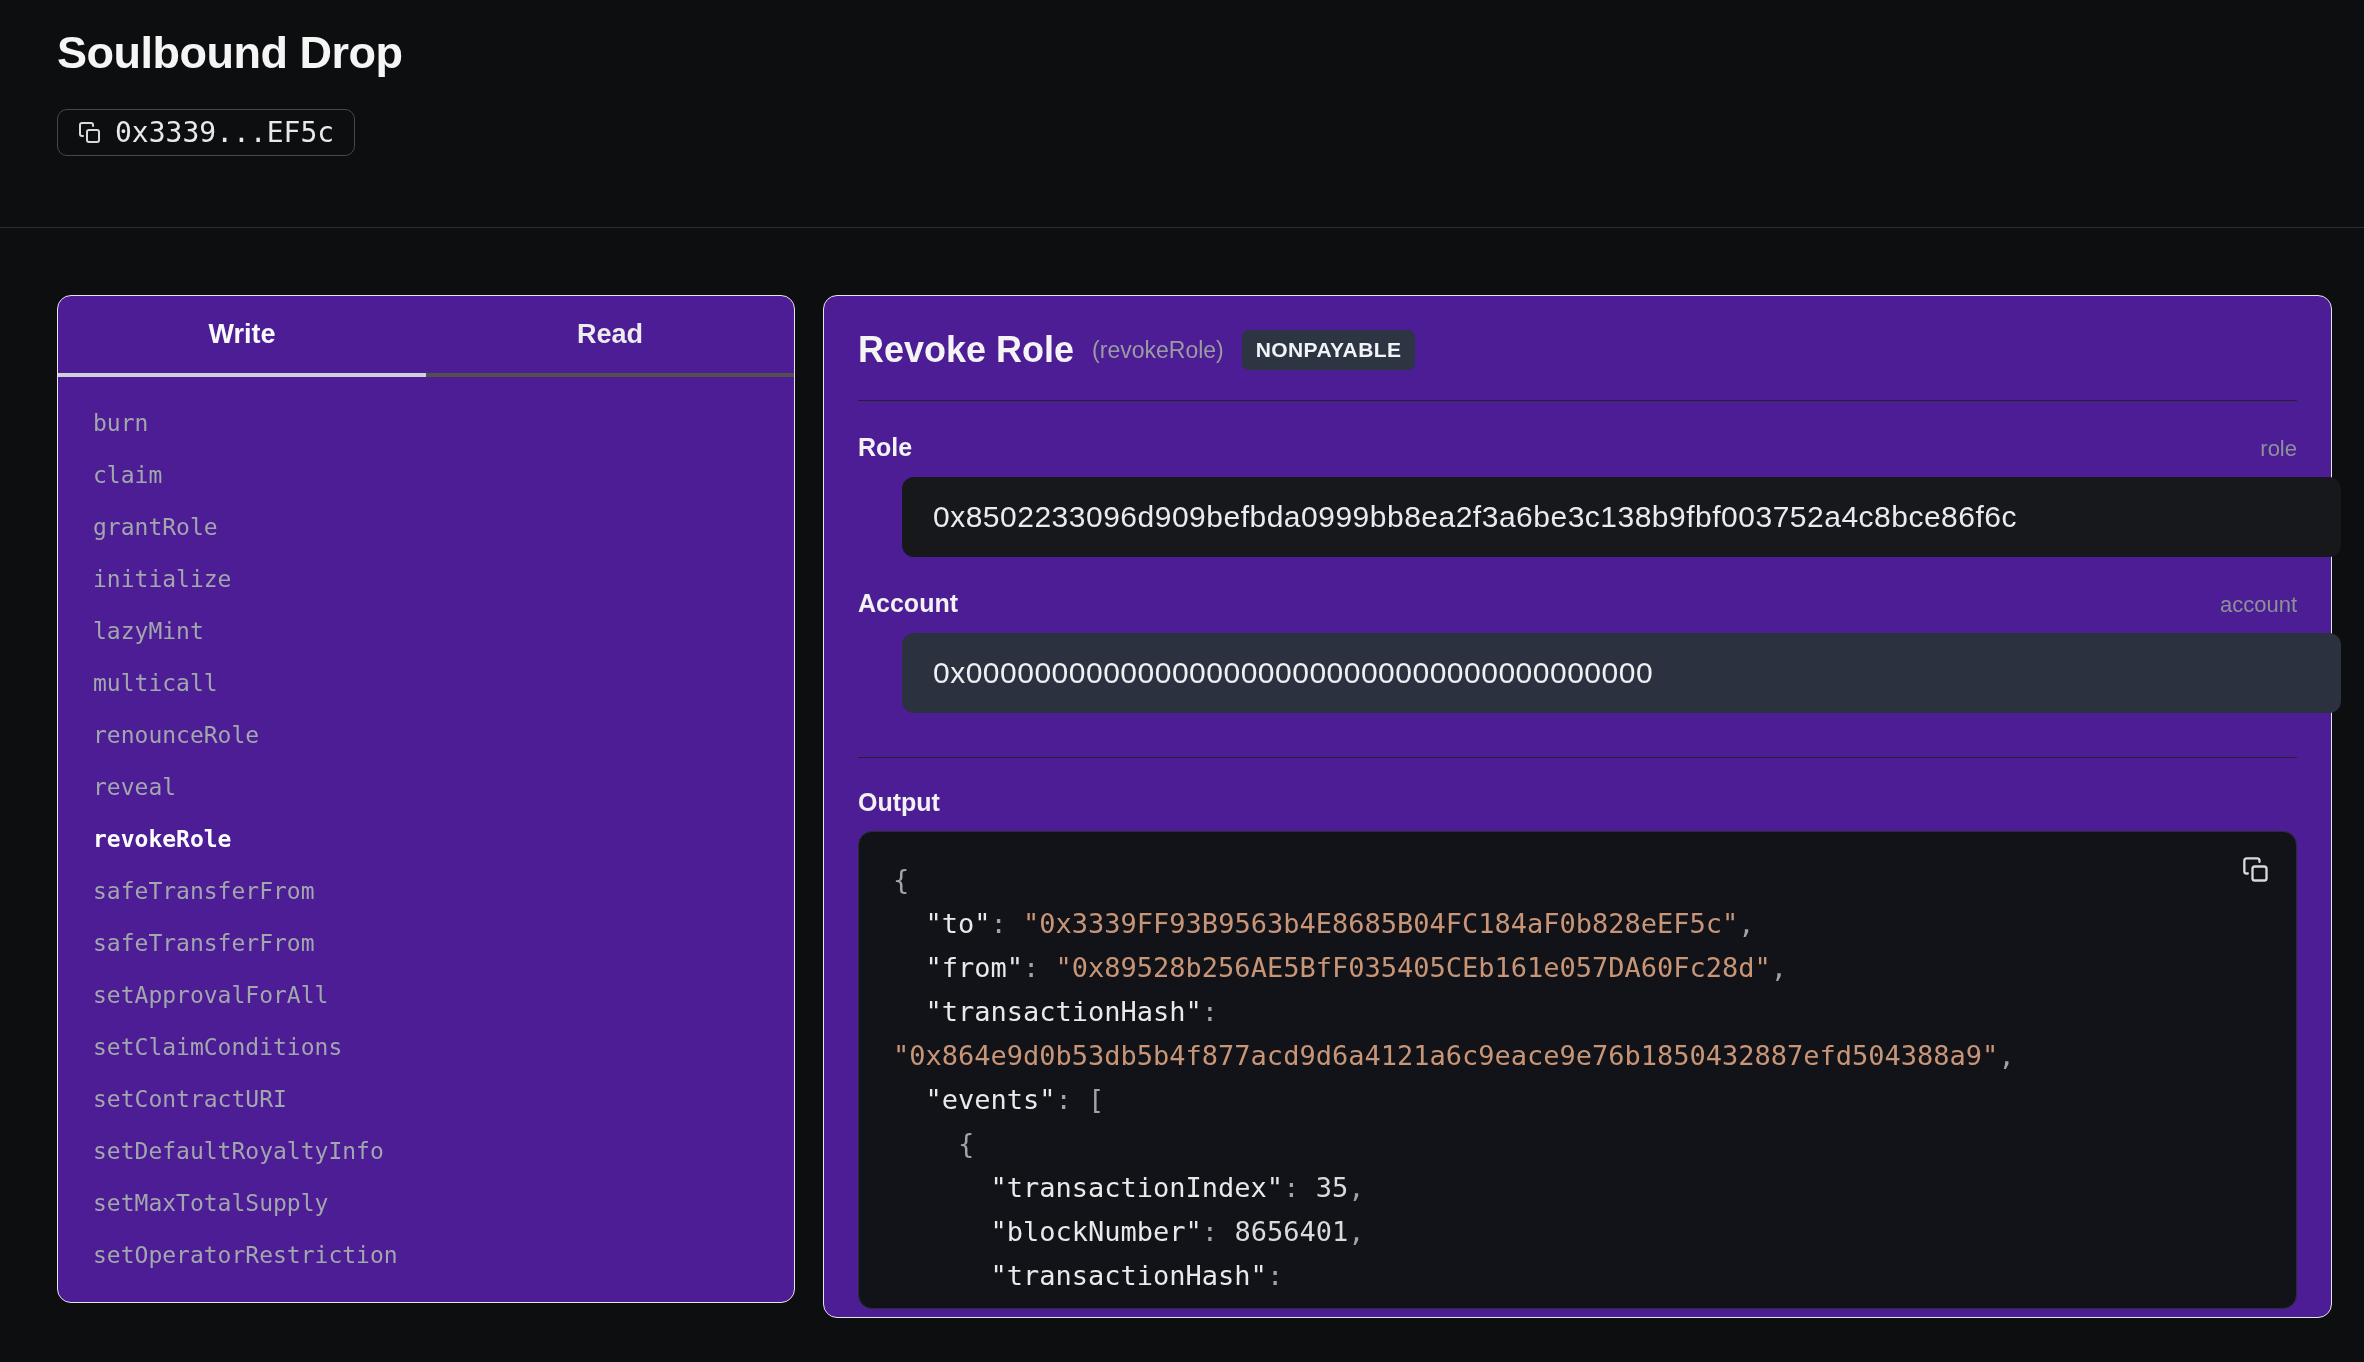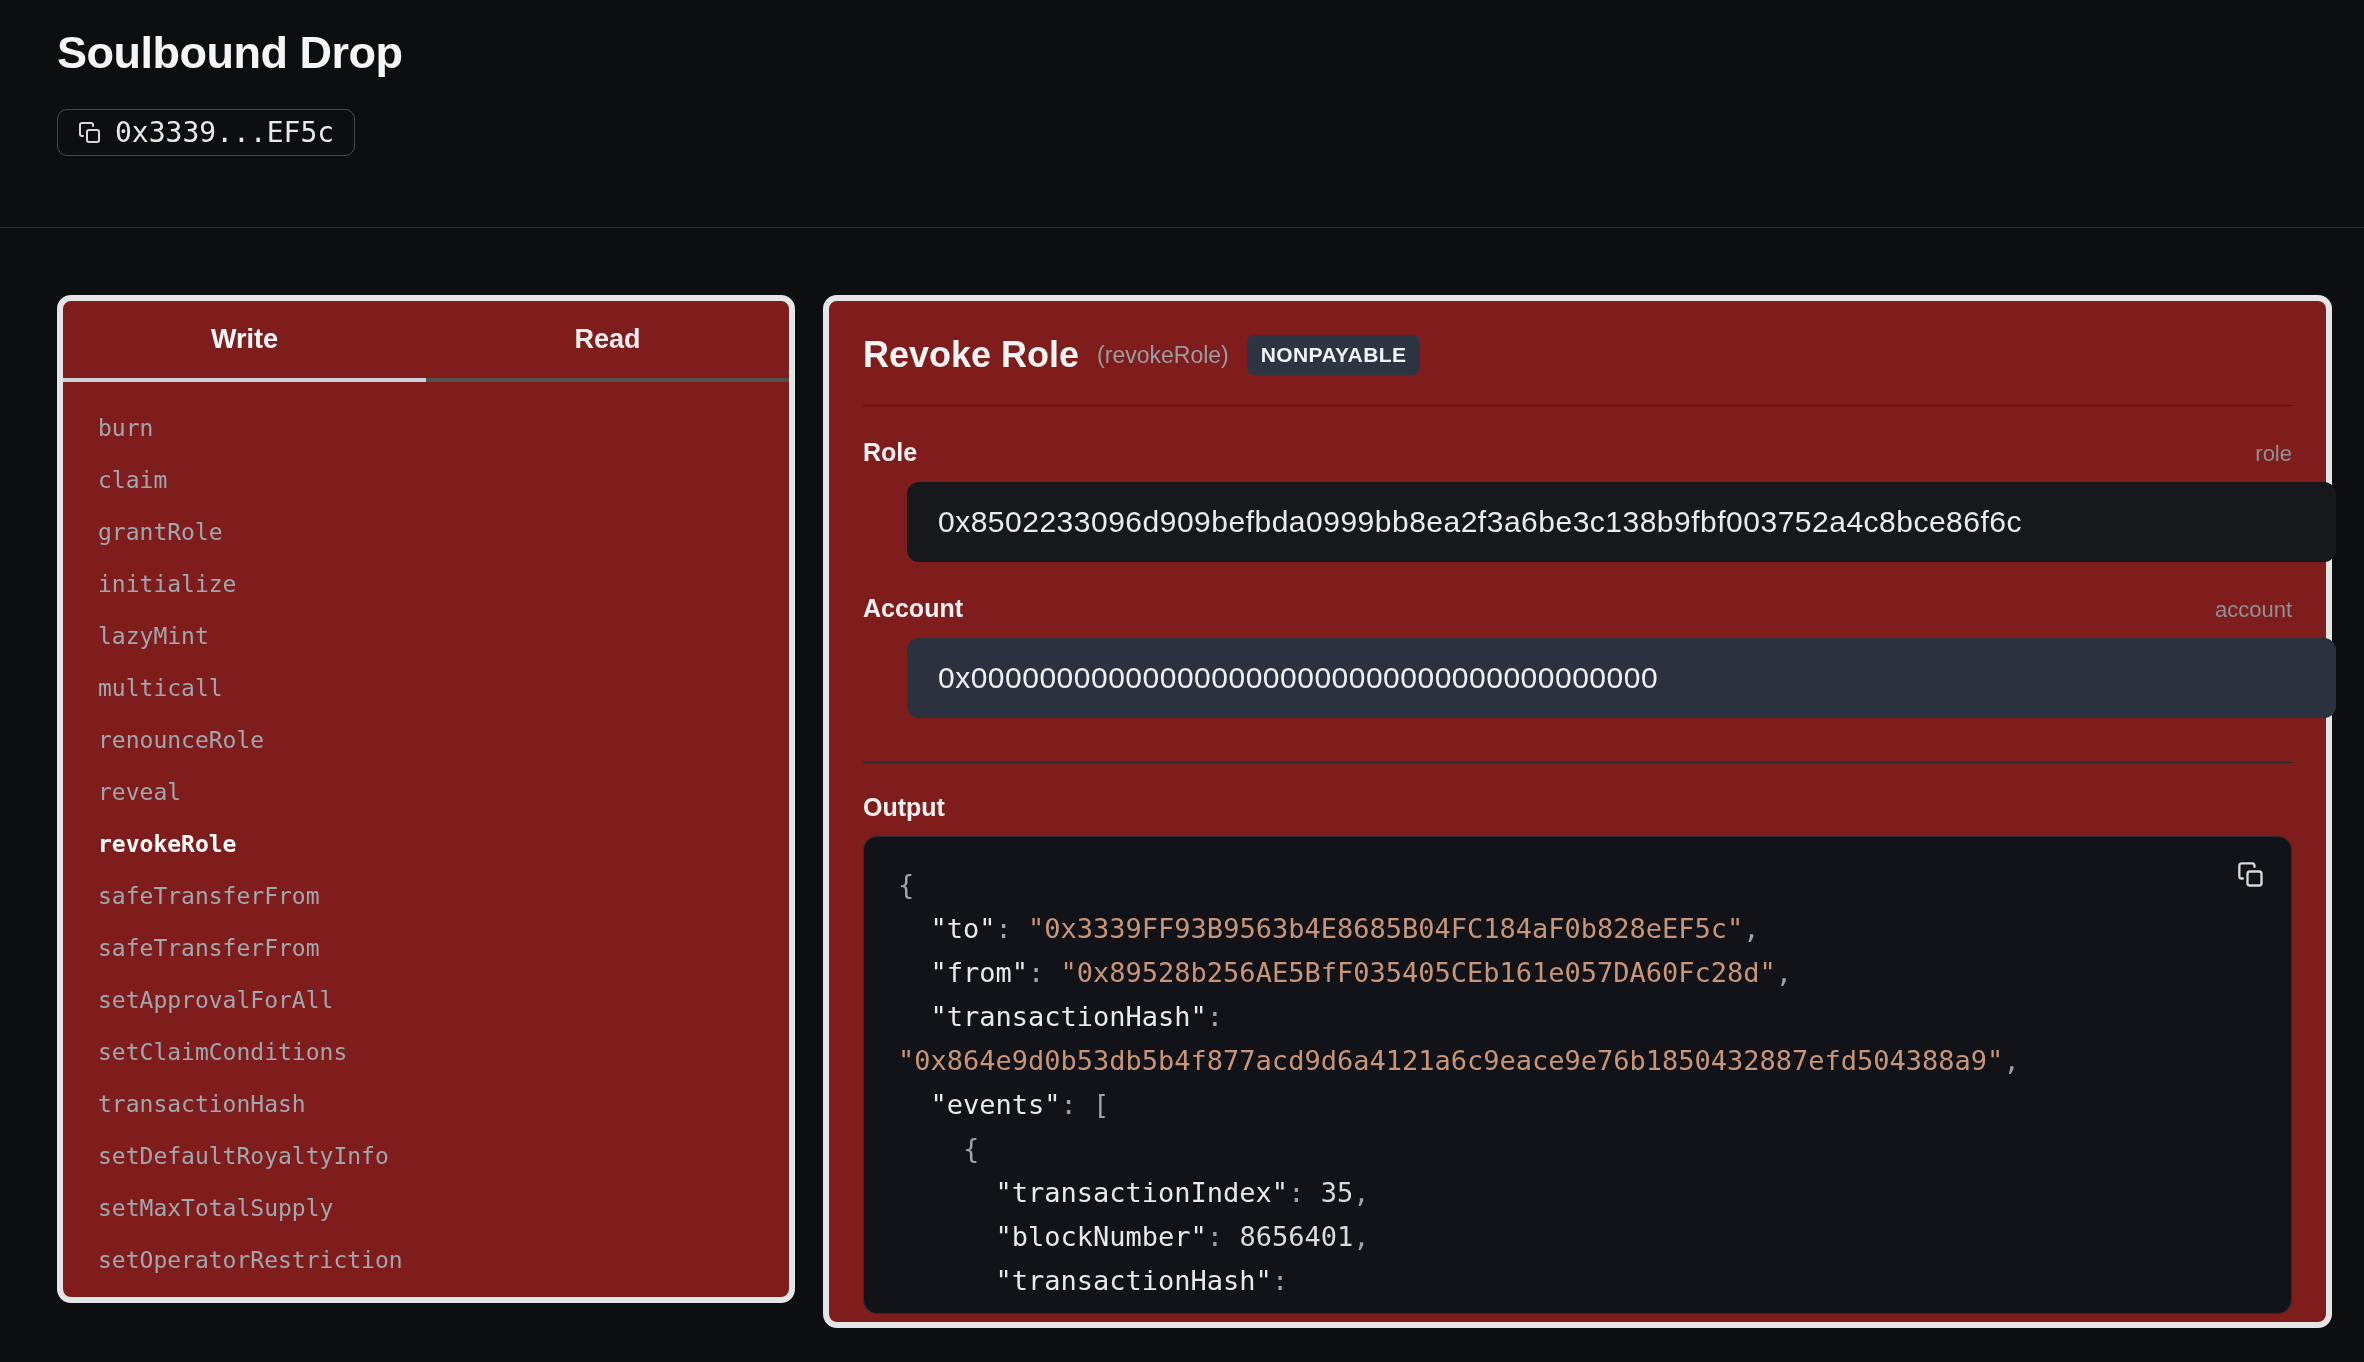--- a/index.html
+++ b/index.html
@@ -19,21 +19,21 @@
     height:47px; padding:0 20px;
     background:transparent; border:1px solid #45484f; border-radius:10px;
     color:#e8e9eb; cursor:pointer;
     font-family:"DejaVu Sans Mono", monospace; font-size:28px;
   }
   .icon { display:inline-flex; align-items:center; justify-content:center; color:#d7d9dc; }
   .icon svg { display:block; }
 
   
   .main { display:flex; gap:28px; padding:67px 32px 0 57px; align-items:flex-start; }
-  .card { background:#7f1d1d; border:6px solid #e5e5e5; border-radius:14px; }
+  .card { background:#4c1d95; border:1px solid #e5e5e5; border-radius:14px; }
 
   
   .explorer { width:738px; height:1008px; overflow:hidden; }
   .tab-row { display:flex; height:81px; }
   .tab {
     flex:1; display:flex; align-items:center; justify-content:center;
     font-size:27px; font-weight:600; color:#ececee; cursor:pointer;
     border-bottom:4px solid #55504d;
   }
   .tab.active { border-bottom-color:#ced2d8; color:#fafafa; }
@@ -119,21 +119,21 @@
         <div class="fn-item">initialize</div>
         <div class="fn-item">lazyMint</div>
         <div class="fn-item">multicall</div>
         <div class="fn-item">renounceRole</div>
         <div class="fn-item">reveal</div>
         <div class="fn-item active">revokeRole</div>
         <div class="fn-item">safeTransferFrom</div>
         <div class="fn-item">safeTransferFrom</div>
         <div class="fn-item">setApprovalForAll</div>
         <div class="fn-item">setClaimConditions</div>
-        <div class="fn-item">transactionHash</div>
+        <div class="fn-item">setContractURI</div>
         <div class="fn-item">setDefaultRoyaltyInfo</div>
         <div class="fn-item">setMaxTotalSupply</div>
         <div class="fn-item">setOperatorRestriction</div>
       </div>
   </section>
 
   <section class="card runner">
     <div class="runner-head">
       <span class="fn-title">Revoke Role</span>
       <span class="fn-sig">(revokeRole)</span>

